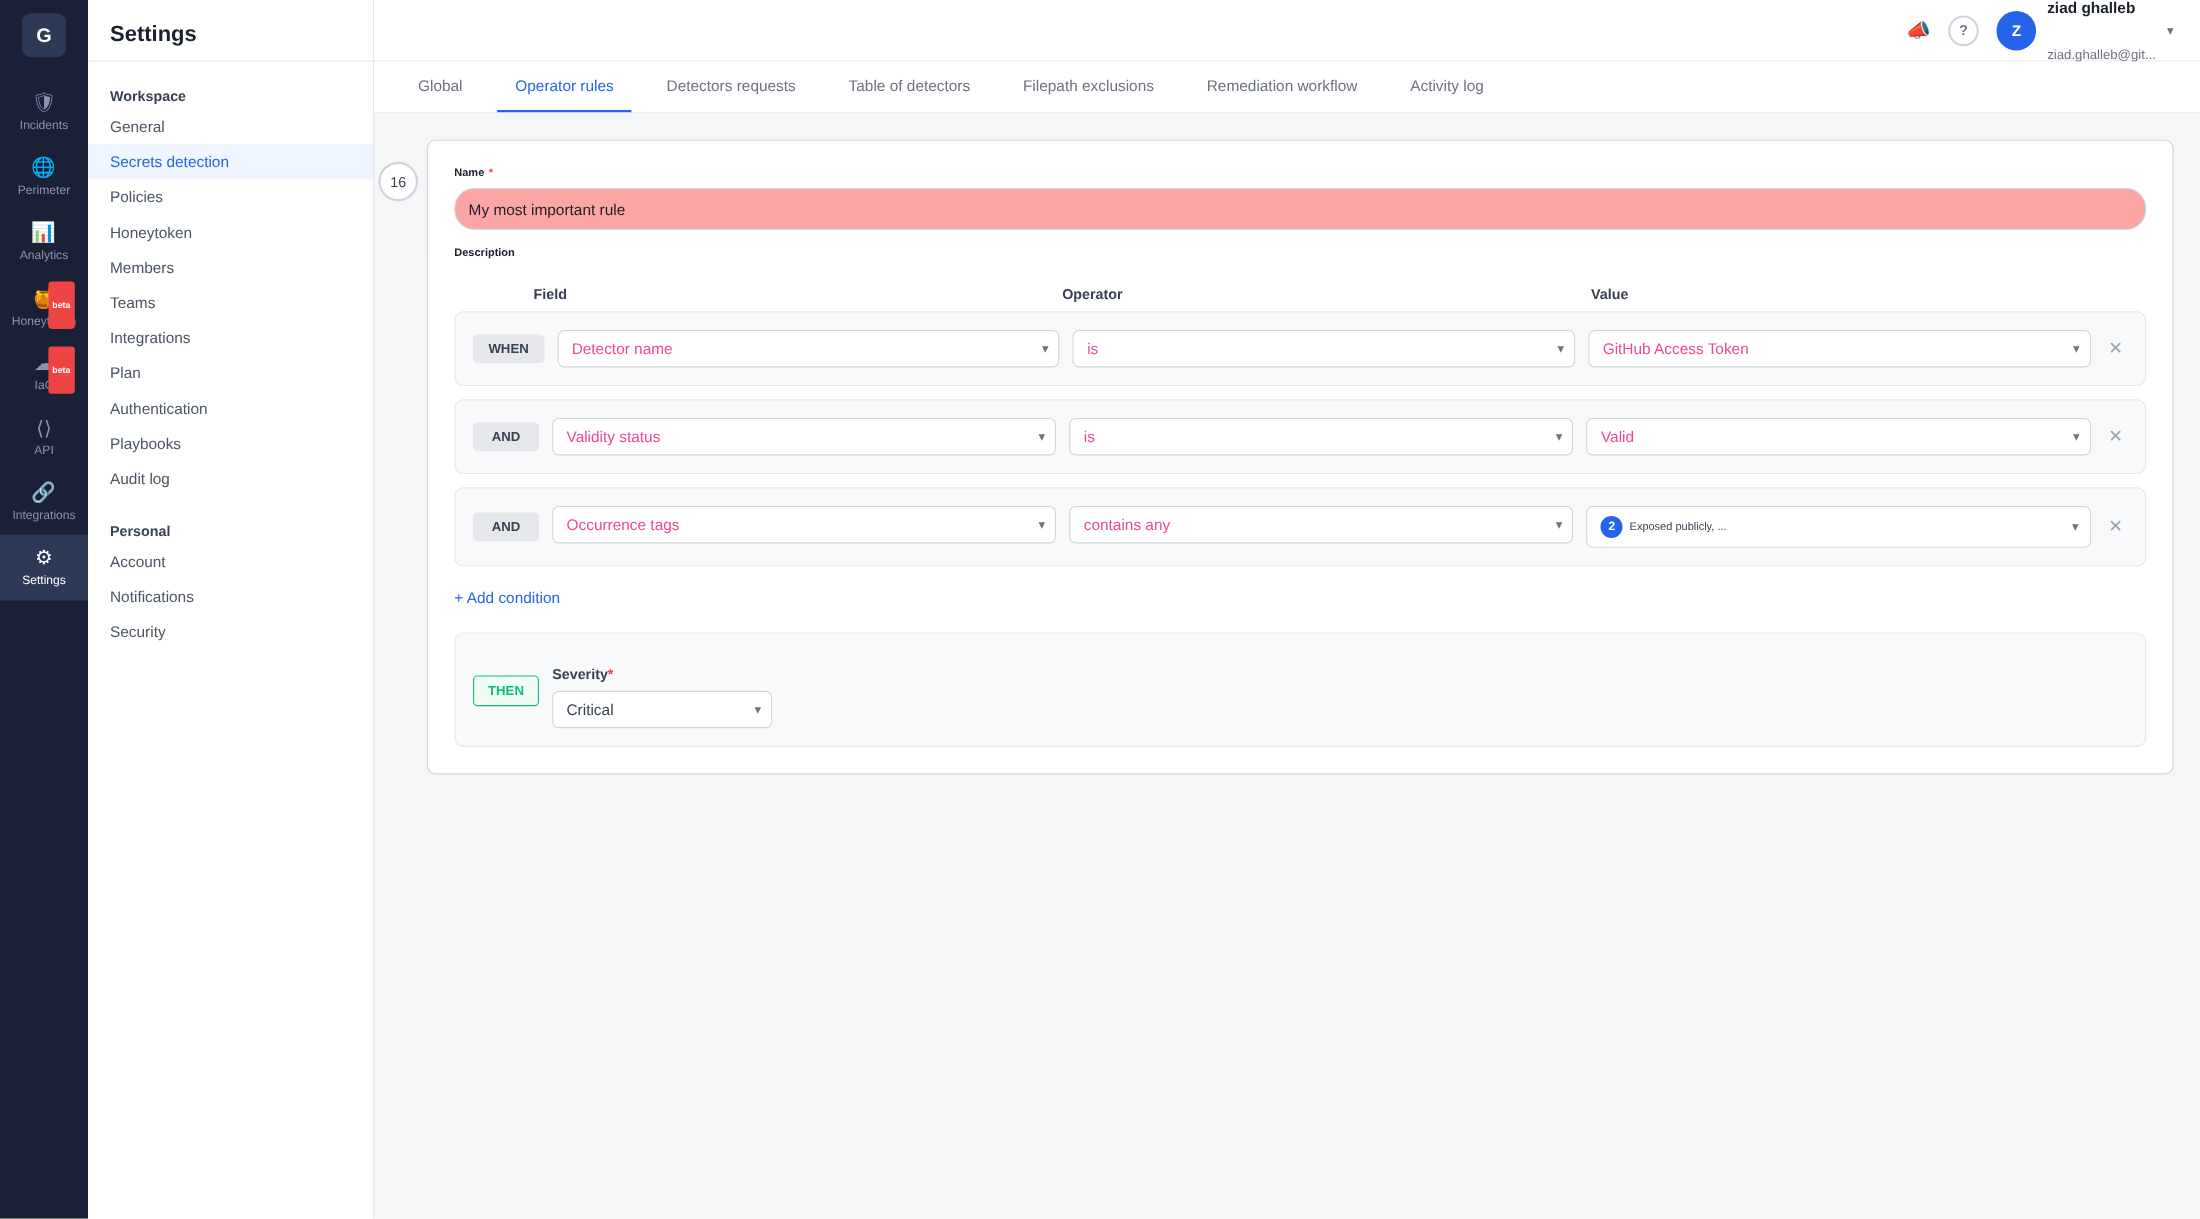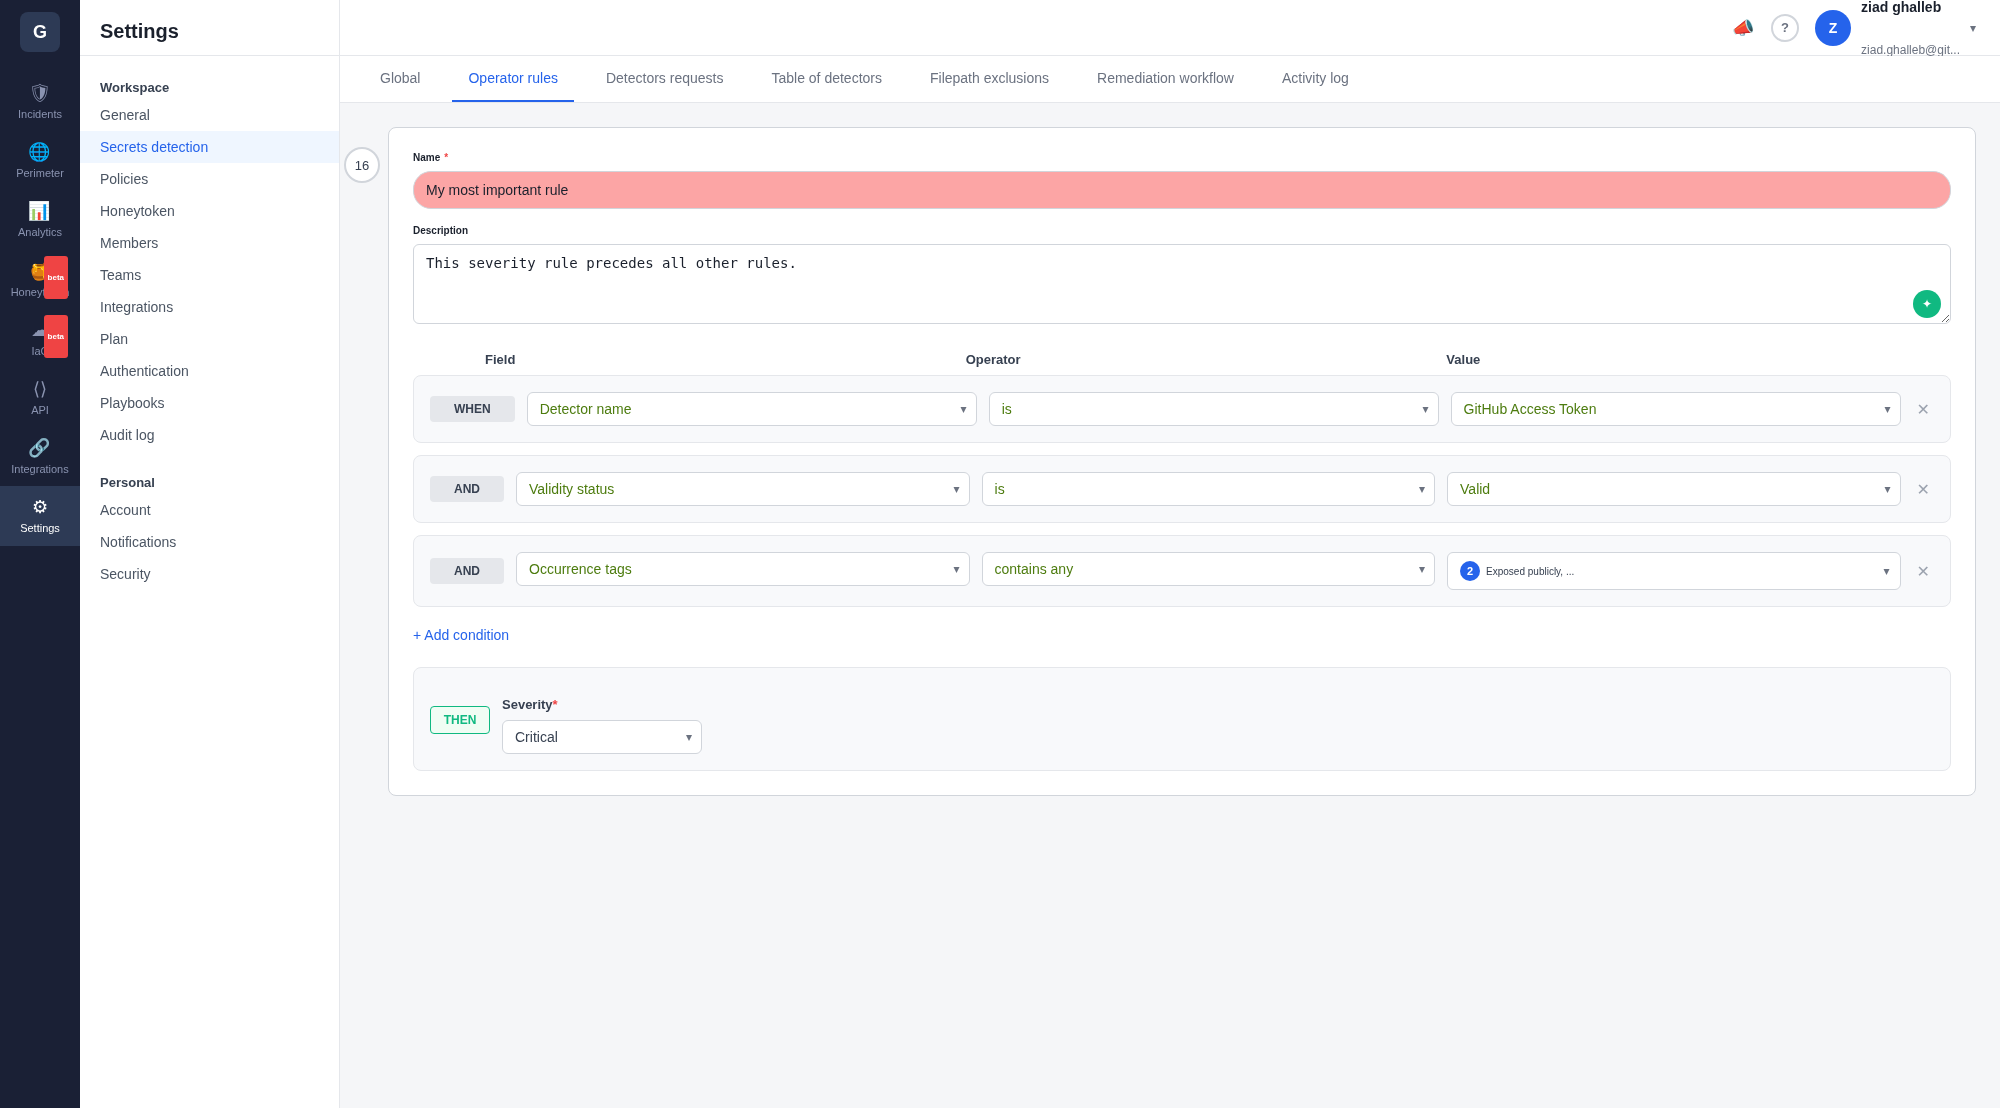--- a/index.html
+++ b/index.html
@@ -174,40 +174,40 @@
       border: 1px solid #e5e7eb;
       border-radius: 8px;
       padding: 16px 16px;
       margin-bottom: 12px;
       display: flex;
       align-items: center;
       gap: 12px;
     }
     .condition-label {
       min-width: 60px;
-      padding: 6px 24px;
+      padding: 6px 14px;
       background: #e5e7eb;
       border-radius: 4px;
       font-size: 12px; font-weight: 600; color: #374151;
       text-align: center;
     }
     .condition-columns {
       display: flex; flex: 1; gap: 12px; align-items: flex-start;
     }
     .condition-col {
       display: flex; flex-direction: column; gap: 4px; flex: 1;
     }
     .select-wrapper {
       position: relative; display: flex; align-items: center;
     }
     .condition-select {
       appearance: none;
       width: 100%; padding: 8px 32px 8px 12px;
       border: 1px solid #d1d5db; border-radius: 6px;
-      font-size: 14px; color: #4d7c0f;
+      font-size: 14px; color: #ec4899;
       background: #fff; cursor: pointer; outline: none;
     }
     .select-arrow {
       position: absolute; right: 10px; top: 50%; transform: translateY(-50%);
       pointer-events: none; color: #6b7280; font-size: 12px;
     }
     .value-with-badge {
       display: flex; align-items: center; gap: 6px;
       padding: 8px 32px 8px 12px;
       border: 1px solid #d1d5db; border-radius: 6px;
@@ -359,24 +359,20 @@
         <div style="margin-bottom: 16px;">
           <div class="form-label">
             <span>Name</span>
               <span class="required">*</span>
           </div>
           <input type="text" class="form-input" value="My most important rule" style="">
         </div>
 
         <div style="margin-bottom: 8px;">
           <div class="form-label">Description</div>
-          <div class="textarea-wrapper">
-            <textarea class="form-textarea" style="">This severity rule precedes all other rules.</textarea>
-            <div class="ai-icon">✦</div>
-          </div>
         </div>
 
         <div class="conditions-section">
 
           <div style="display:flex; gap:12px; padding: 0 0 8px 72px; align-items:center;">
             <div style="flex:1; font-size:13px; font-weight:600; color:#374151;">Field</div>
             <div style="flex:1; font-size:13px; font-weight:600; color:#374151;">Operator</div>
             <div style="flex:1; font-size:13px; font-weight:600; color:#374151;">Value</div>
             <div style="width:24px;"></div>
           </div>

